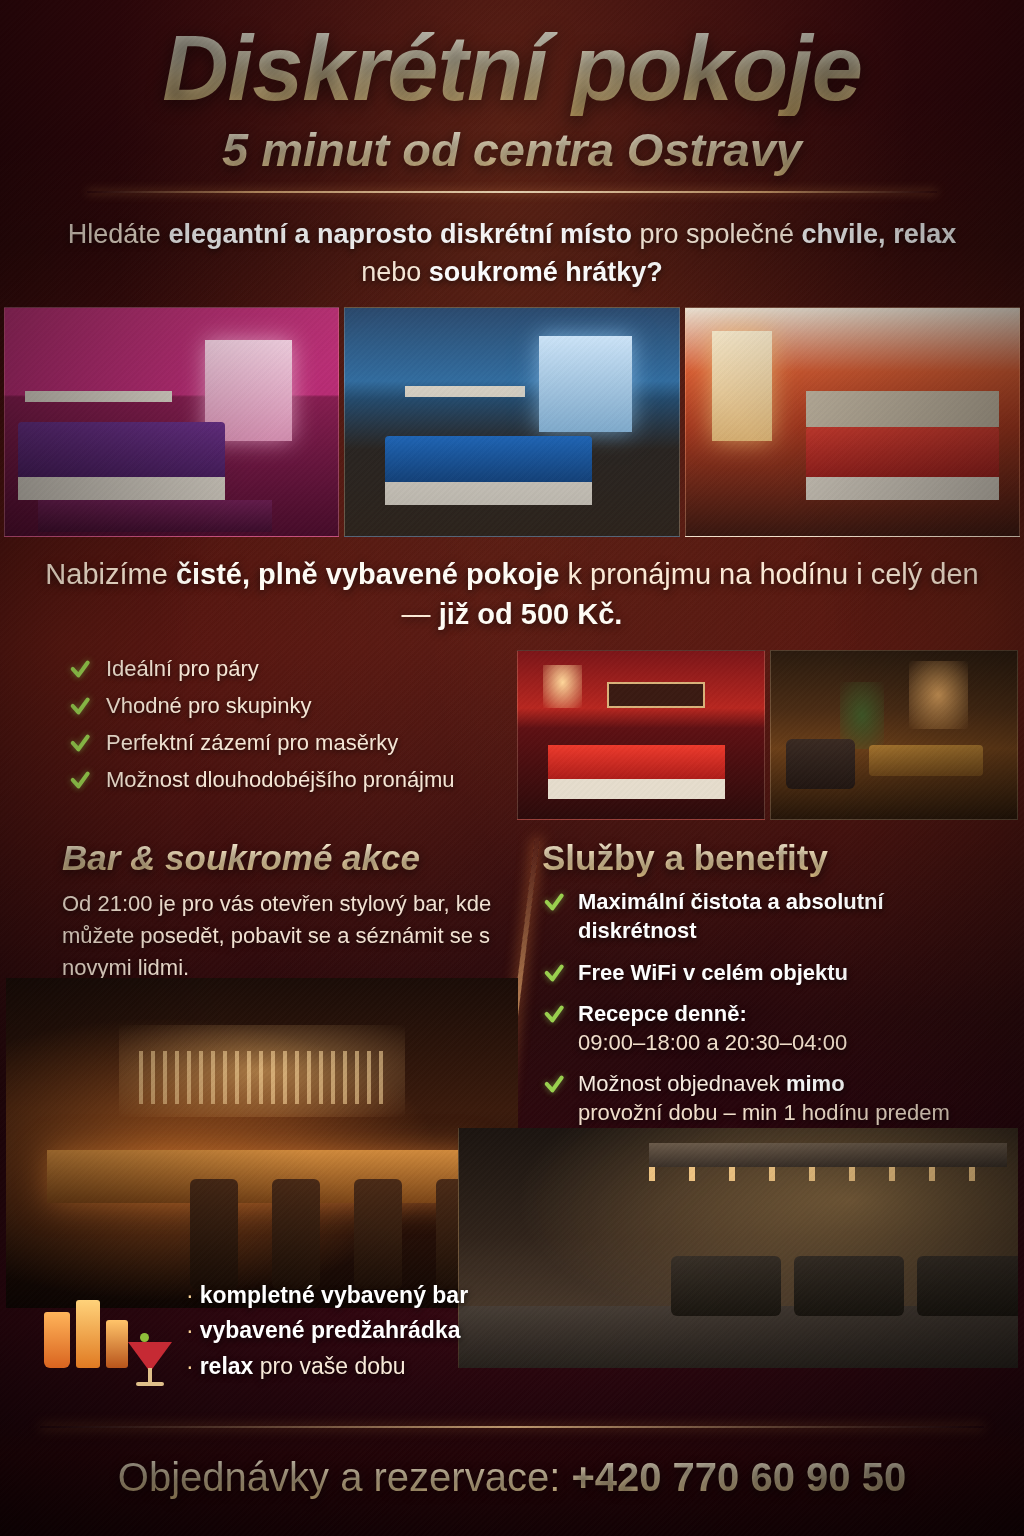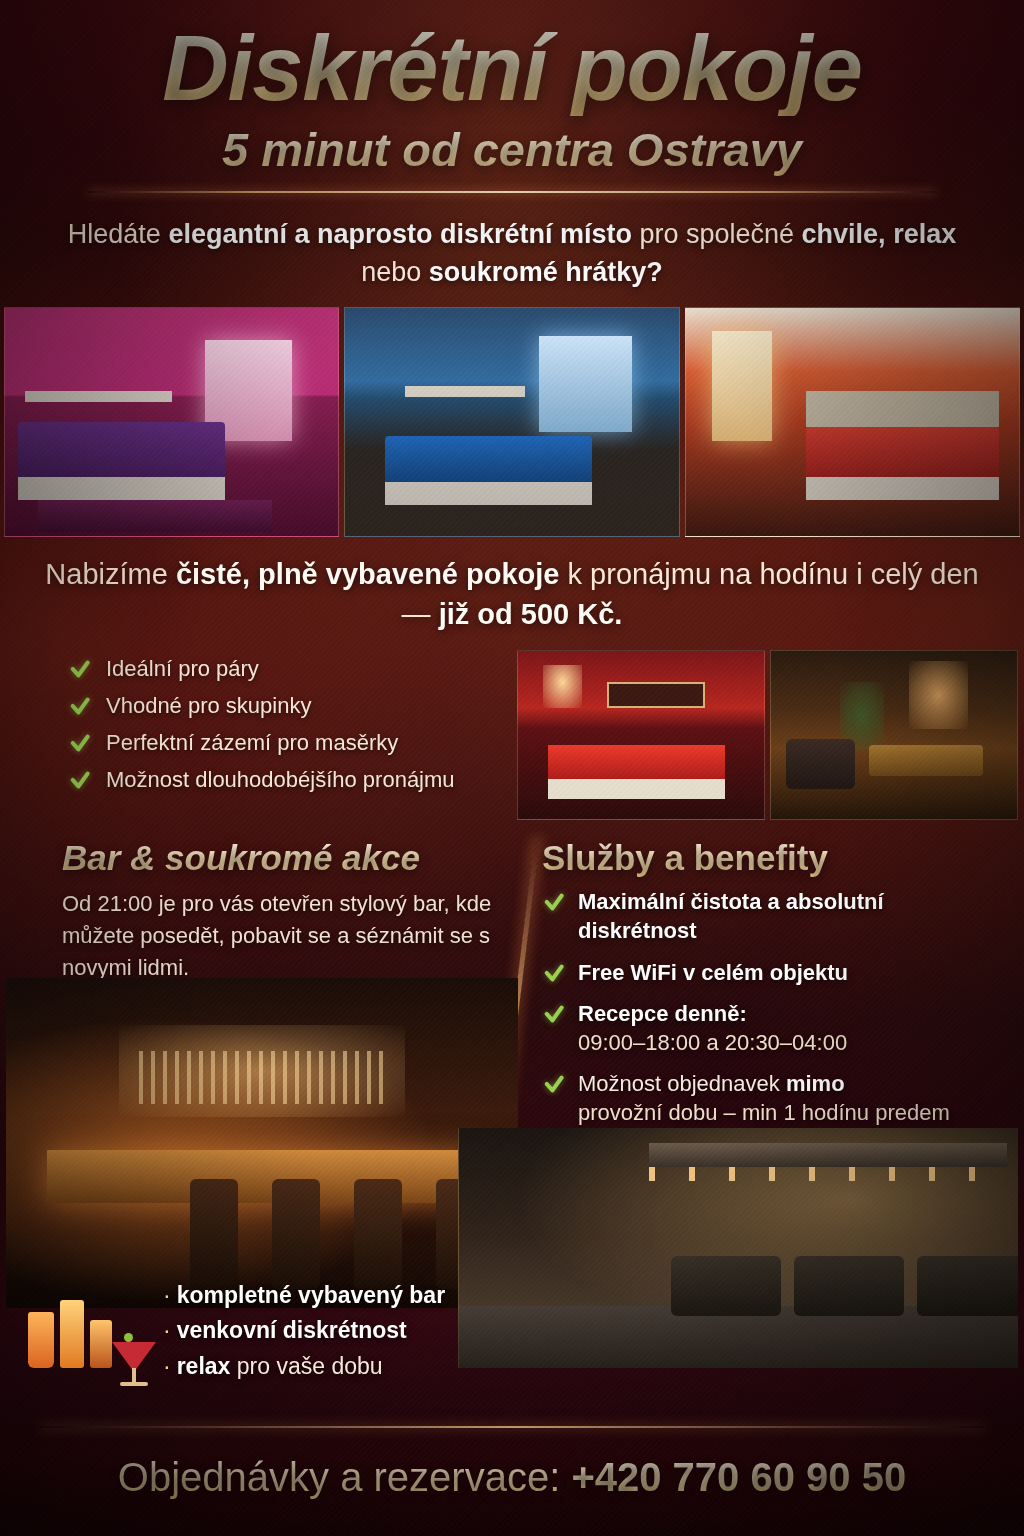--- a/index.html
+++ b/index.html
@@ -210,22 +210,22 @@
   }
   .terrace .pergola { position:absolute; left:34%; top:6%; width:64%; height:10%; background: linear-gradient(180deg,#6a5a4a,#3a3028); }
   .terrace .lamps { position:absolute; left:34%; top:16%; width:64%; height:6%;
     background: repeating-linear-gradient(90deg, rgba(255,210,140,0.9) 0 6px, rgba(0,0,0,0) 6px 40px); }
   .terrace .sofa { position:absolute; bottom:22%; width:110px; height:60px; background: linear-gradient(180deg,#3b3229,#1d1811); border-radius:6px; }
   .terrace .t1 { left:38%; } .terrace .t2 { left:60%; } .terrace .t3 { left:82%; }
   .terrace .ground { position:absolute; left:0; bottom:0; width:100%; height:26%; background: linear-gradient(180deg,#4a4038,#2a241e); }
 
   
   .features {
-    position: absolute; left: 24px; bottom: 150px; width: 520px;
-    display: flex; align-items: center; gap: 9px;
+    position: absolute; left: 40px; bottom: 150px; width: 520px;
+    display: flex; align-items: center; gap: 16px;
     z-index: 5;
   }
   .cocktails { width: 130px; height: 110px; position: relative; flex: none; }
   .glass { position: absolute; bottom: 18px; }
   .g1 { left: 4px; width: 26px; height: 56px; background: linear-gradient(180deg,#ffb45a,#d9641f); border-radius: 3px 3px 6px 6px; }
   .g2 { left: 36px; width: 24px; height: 68px; background: linear-gradient(180deg,#ffd27a,#e07a22); border-radius: 3px; }
   .g3 { left: 66px; width: 22px; height: 48px; background: linear-gradient(180deg,#ffc46a,#b8541b); border-radius: 3px; }
   .martini { position: absolute; left: 88px; bottom: 14px; width: 0; height: 0;
     border-left: 22px solid transparent; border-right: 22px solid transparent; border-top: 30px solid #c62a34; }
   .martini-stem { position: absolute; left: 108px; bottom: 0; width: 4px; height: 18px; background: #e0c08a; }
@@ -397,21 +397,21 @@
       <div class="glass g1"></div>
       <div class="glass g2"></div>
       <div class="glass g3"></div>
       <div class="martini"></div>
       <div class="martini-stem"></div>
       <div class="martini-foot"></div>
       <div class="olive"></div>
     </div>
     <div class="feat-list">
       <div><span class="dot">·</span><b>kompletné vybavený bar</b></div>
-      <div><span class="dot">·</span><b>venkovní diskrétnost</b></div>
+      <div><span class="dot">·</span><b>vybavené predžahrádka</b></div>
       <div><span class="dot">·</span><b>relax</b><span> pro vaše dobu</span></div>
     </div>
   </div>
 
   <div class="footer">
     <div class="footer-line"></div>
     <div class="contact">
       <span>Objednávky a rezervace:</span>
       <span class="phone">+420 770 60 90 50</span>
     </div>

